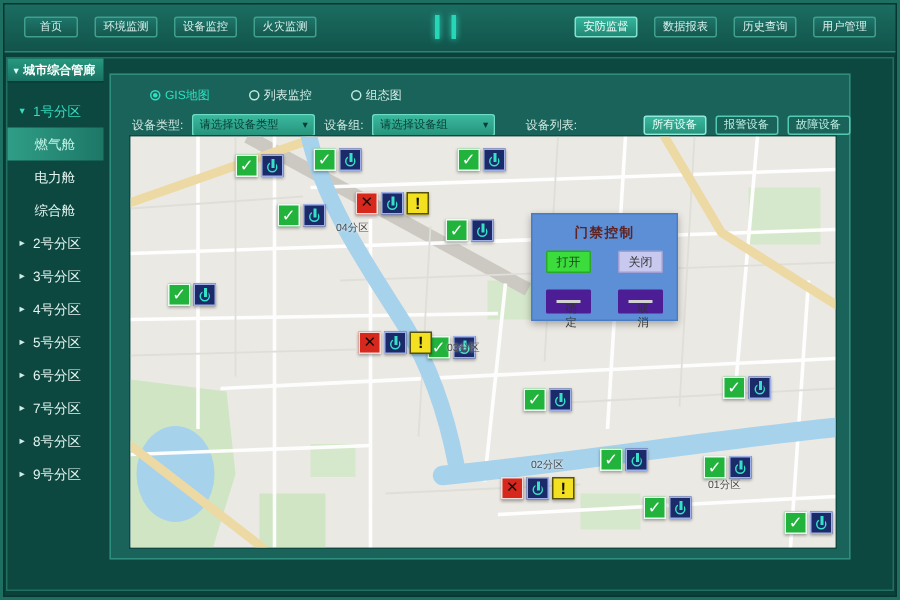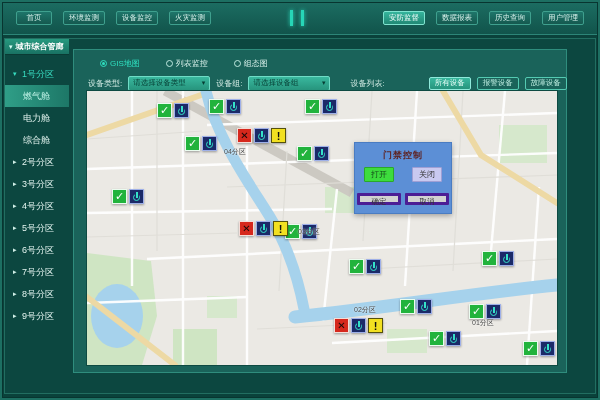--- a/index.html
+++ b/index.html
@@ -114,21 +114,21 @@
   .popup{
     position:absolute;left:267px;top:51px;width:96px;height:70px;
     background:#5c8fd6;border:1px solid #4a7cc2;box-shadow:0 2px 5px rgba(0,0,0,.3);
   }
   .popup-title{text-align:center;margin-top:6px;font-size:9px;font-weight:bold;color:#5e2424;letter-spacing:1px;}
   .popup-row1{position:absolute;left:0;top:24px;width:100%;display:flex;justify-content:space-around;}
   .popup-row2{position:absolute;left:0;top:50px;width:100%;display:flex;justify-content:space-around;}
   .pp-btn{font-family:inherit;font-size:8px;cursor:pointer;border-radius:1px;}
   .pp-open{width:30px;height:15px;background:#3ddc3d;border:1px solid #2aa82a;color:#14461a;}
   .pp-close{width:30px;height:15px;background:#c9c9f0;border:1px solid #9f9fd4;color:#333;}
-  .pp-small{width:44px;height:12px;background:#d2d2d2;border:3px solid #4c1d95;color:#333;font-size:7.5px;line-height:9px;}
+  .pp-small{width:30px;height:12px;background:#d2d2d2;border:7px solid #4c1d95;color:#333;font-size:7.5px;line-height:9px;text-align:right;}
 </style>
 </head>
 <body>
 
 <div class="frame"></div>
 
 <header class="top-bar">
   <div class="nav-group">
       <button class="nav-btn">首页</button>
       <button class="nav-btn">环境监测</button>

